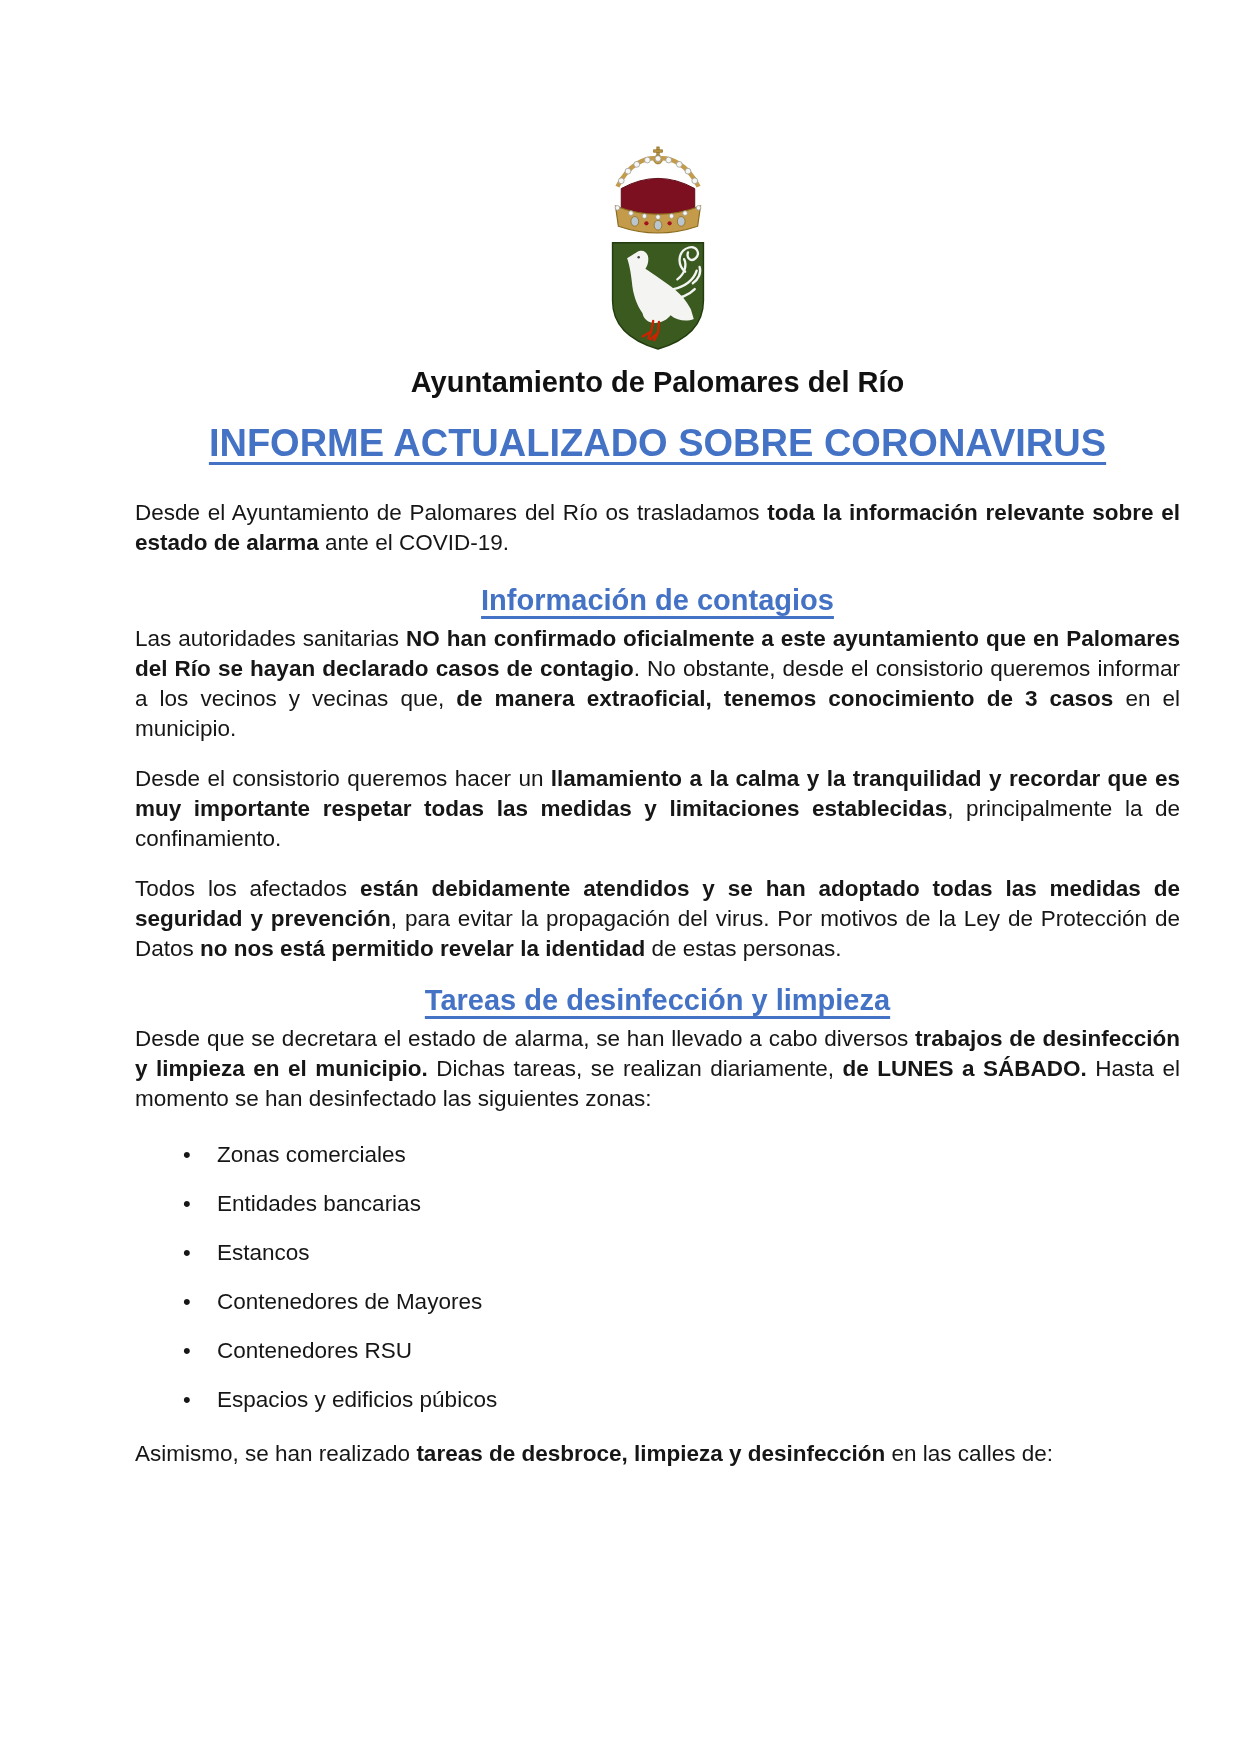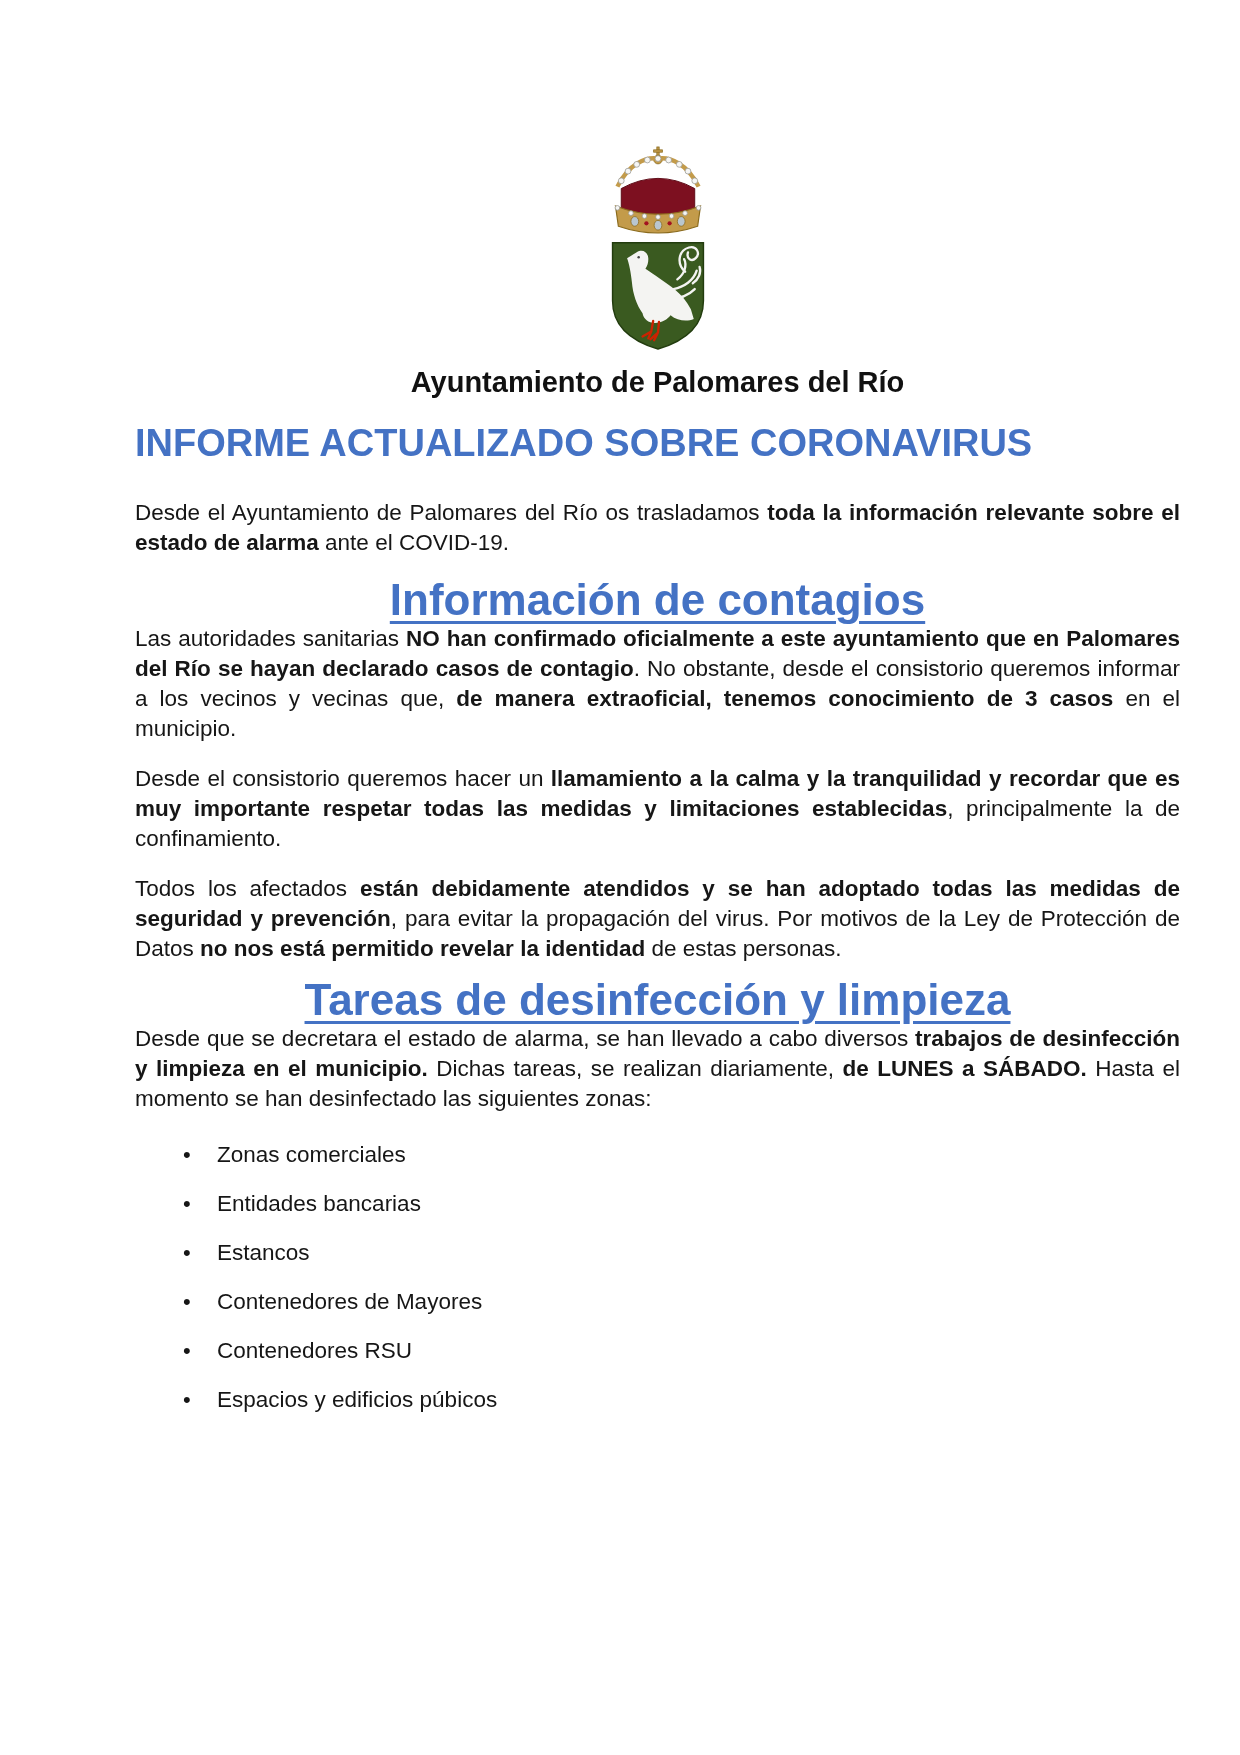--- a/index.html
+++ b/index.html
@@ -34,27 +34,29 @@
   }
   .crest-wrap svg{width:116px;height:auto;display:block;}
   .org-title{
     margin:23px 0 0;
     font-size:29px;line-height:34px;font-weight:700;
     text-align:center;color:#111;
   }
   .main-heading{
     margin:21px 0 0;
     font-size:38px;line-height:46px;font-weight:700;
+    text-align:center;
     color:var(--heading-blue);
+    text-decoration:underline;
     text-decoration-thickness:3px;
     text-underline-offset:6px;
   }
   h2.section-heading{
     margin:22px 0 0;
-    font-size:44px;line-height:40px;font-weight:700;
+    font-size:29px;line-height:40px;font-weight:700;
     text-align:center;
     color:var(--heading-blue);
     text-decoration:underline;
     text-decoration-thickness:3px;
     text-underline-offset:6px;
   }
   h2.section-heading.second{margin-top:16px;text-align:center;}
   p.body{
     margin:20px 0 0;
     font-size:22.5px;line-height:30px;
@@ -196,14 +198,15 @@
       <li>
         <span class="dot">•</span>
         <span>Contenedores RSU</span>
       </li>
       <li>
         <span class="dot">•</span>
         <span>Espacios y edificios púbicos</span>
       </li>
     </ul>
 
+  <p class="body closing"><span>Asimismo, se han realizado </span><b>tareas de desbroce, limpieza y desinfección</b><span> en las calles de:</span></p>
 
 </div>
 
 </body></html>

